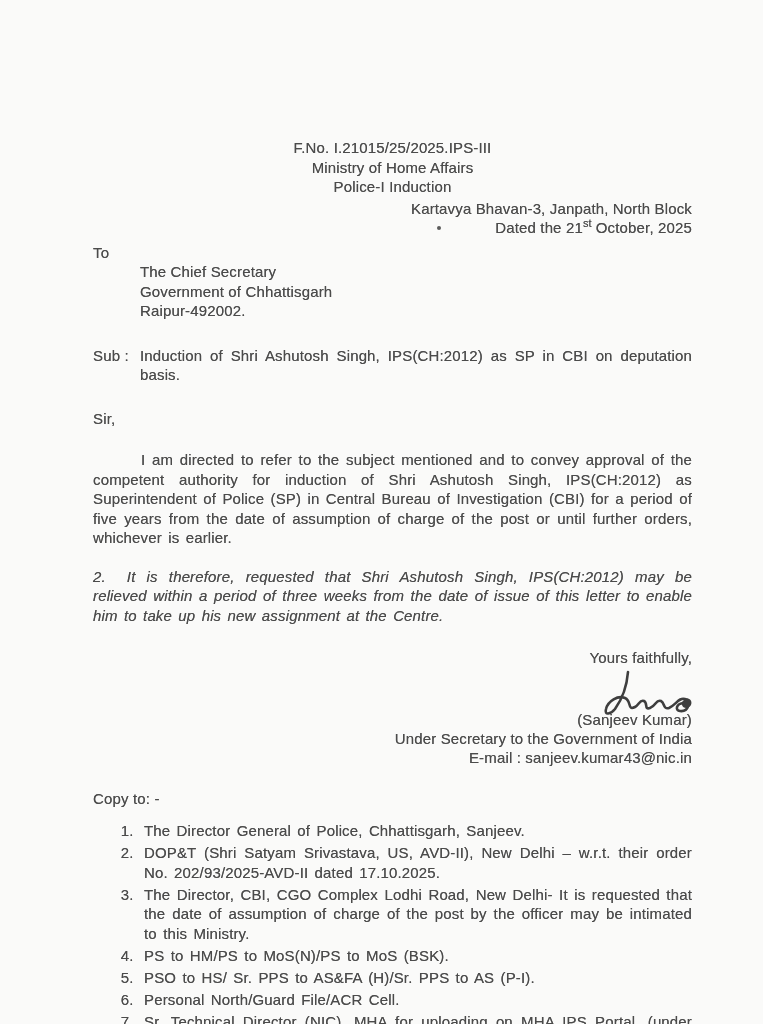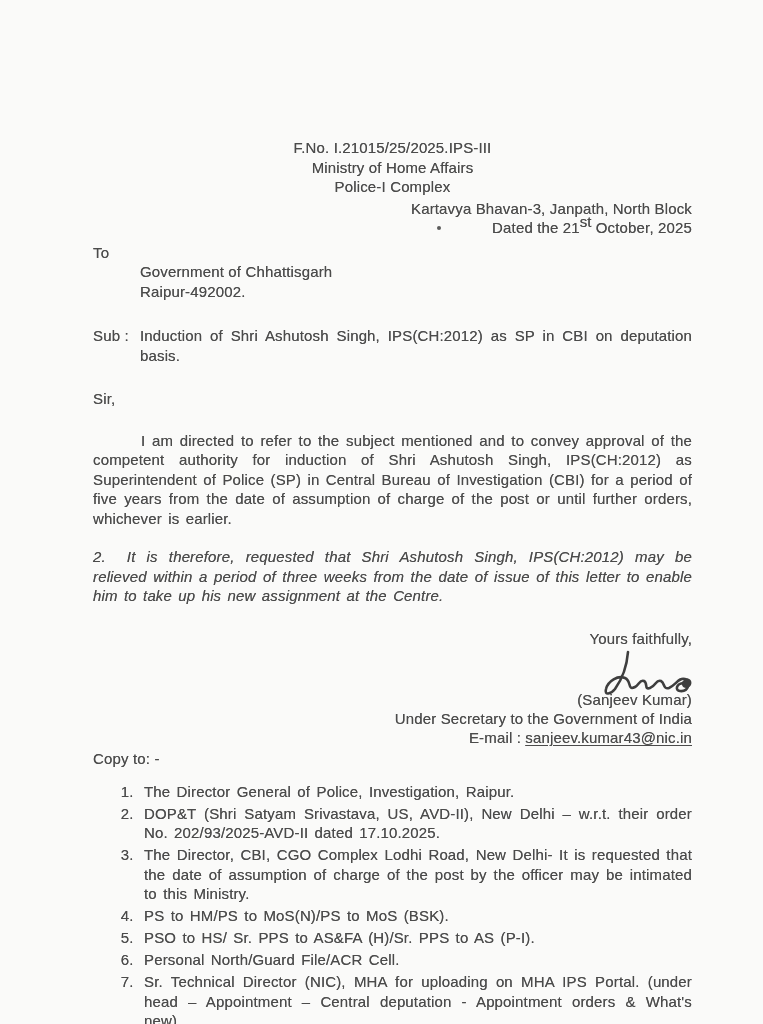--- a/index.html
+++ b/index.html
@@ -19,70 +19,71 @@
     text-shadow:0 0 0.6px rgba(74,74,74,0.75);
     filter:blur(0.22px) contrast(0.98);
     letter-spacing:0.15px;
   }
   .content{padding:138px 71px 0 93px;}
   .center{text-align:center;}
   .right{text-align:right;}
   .just{text-align:justify;word-spacing:2px;}
   .hdr-line{white-space:nowrap;}
   .addr-block{margin-top:2px;position:relative;}
-  sup{font-size:15px;line-height:0;letter-spacing:0;}
+  sup{font-size:11px;line-height:0;letter-spacing:0;}
   .stray-dot{
     position:absolute;left:344px;top:27px;
     width:4px;height:4px;border-radius:50%;
     background:#5a5a5a;
   }
   .to-label{margin-top:5px;}
   .recipient{margin-left:47px;}
   .sub-row{display:flex;margin-top:25px;justify-content:center;}
   .sub-label{width:47px;flex:0 0 47px;}
   .sub-text{flex:1;}
   .salutation{margin-top:24px;}
   .para1{margin:22px 0 0 0;text-indent:48px;}
   .para2{margin:19px 0 0 0;font-style:italic;}
   .num-gap{display:inline-block;width:21px;}
   .closing{margin-top:23px;padding-right:0px;}
   .sig-block{margin-top:8px;line-height:19px;}
   .sig-scrawl{height:34px;position:relative;}
   .sig-scrawl svg{position:absolute;right:-8px;top:-8px;}
   .email-line{white-space:nowrap;}
-  .email{text-decoration:underline;text-underline-offset:2px;}
-  .copy-label{margin-top:2px;}
+  .email{text-underline-offset:2px;}
+  .copy-label{margin-top:22px;}
   ol.copy-list{
     margin:13px 0 0 0;
     padding:0 0 0 47px;
     list-style:decimal;
   }
   ol.copy-list li{
     margin:0 0 2.5px 0;
     padding-left:4px;
   }
 </style>
 </head>
 <body>
 
 <div class="page">
   <div class="content">
 
     <div class="center hdr-line">F.No. I.21015/25/2025.IPS-III</div>
     <div class="center hdr-line">Ministry of Home Affairs</div>
-    <div class="center hdr-line">Police-I Complex</div>
+    <div class="center hdr-line">Police-I Induction</div>
 
     <div class="addr-block">
       <div class="right">Kartavya Bhavan-3, Janpath, North Block</div>
       <div class="right"><span>Dated the 21</span><sup>st</sup><span> October, 2025</span></div>
       <span class="stray-dot"></span>
     </div>
 
     <div class="to-label">To</div>
     <div class="recipient">
+      <div>The Chief Secretary</div>
       <div>Government of Chhattisgarh</div>
       <div>Raipur-492002.</div>
     </div>
 
     <div class="sub-row">
       <div class="sub-label">Sub :</div>
       <div class="sub-text just">Induction of Shri Ashutosh Singh, IPS(CH:2012) as SP in CBI on deputation basis.</div>
     </div>
 
     <div class="salutation">Sir,</div>
@@ -101,21 +102,21 @@
         </svg>
       </div>
       <div>(Sanjeev Kumar)</div>
       <div>Under Secretary to the Government of India</div>
       <div class="email-line"><span>E-mail : </span><span class="email">sanjeev.kumar43@nic.in</span></div>
     </div>
 
     <div class="copy-label">Copy to: -</div>
 
     <ol class="copy-list">
-      <li class="just">The Director General of Police, Investigation, Raipur.</li>
+      <li class="just">The Director General of Police, Chhattisgarh, Sanjeev.</li>
       <li class="just">DOP&amp;T (Shri Satyam Srivastava, US, AVD-II), New Delhi – w.r.t. their order No. 202/93/2025-AVD-II dated 17.10.2025.</li>
       <li class="just">The Director, CBI, CGO Complex Lodhi Road, New Delhi- It is requested that the date of assumption of charge of the post by the officer may be intimated to this Ministry.</li>
       <li class="just">PS to HM/PS to MoS(N)/PS to MoS (BSK).</li>
       <li class="just">PSO to HS/ Sr. PPS to AS&amp;FA (H)/Sr. PPS to AS (P-I).</li>
       <li class="just">Personal North/Guard File/ACR Cell.</li>
       <li class="just">Sr. Technical Director (NIC), MHA for uploading on MHA IPS Portal. (under head – Appointment – Central deputation - Appointment orders &amp; What's new).</li>
     </ol>
 
   </div>
 </div>

